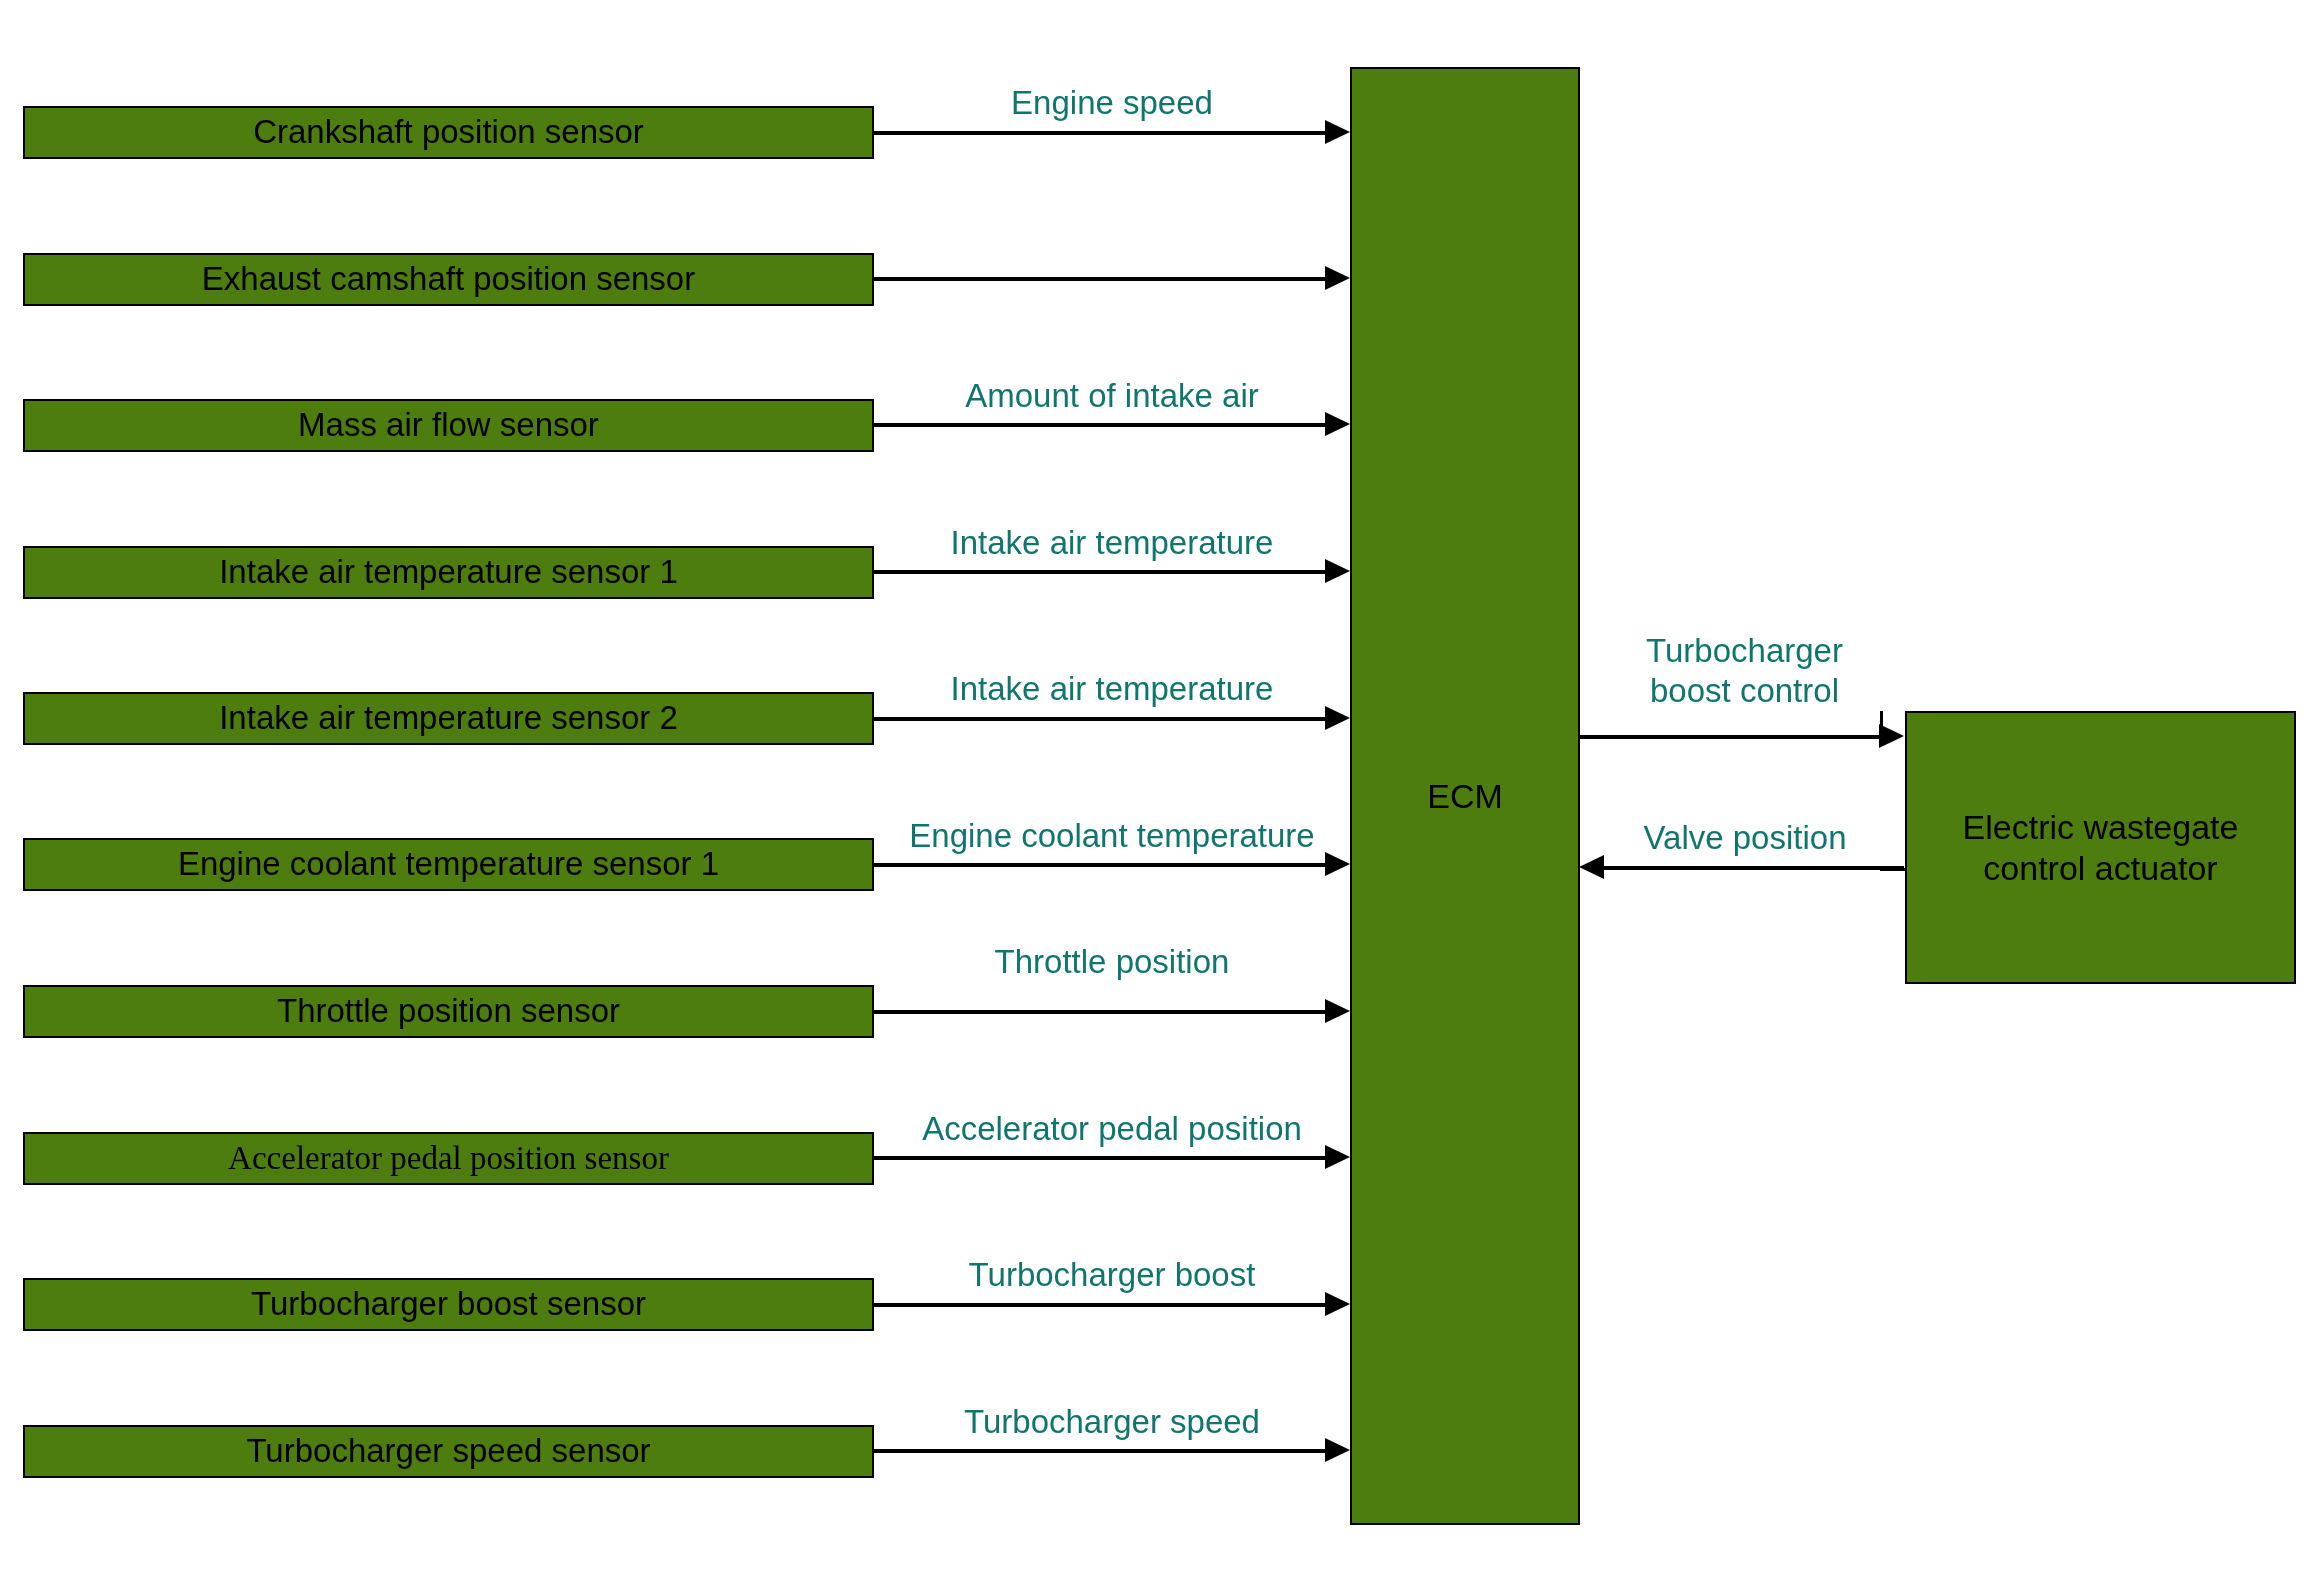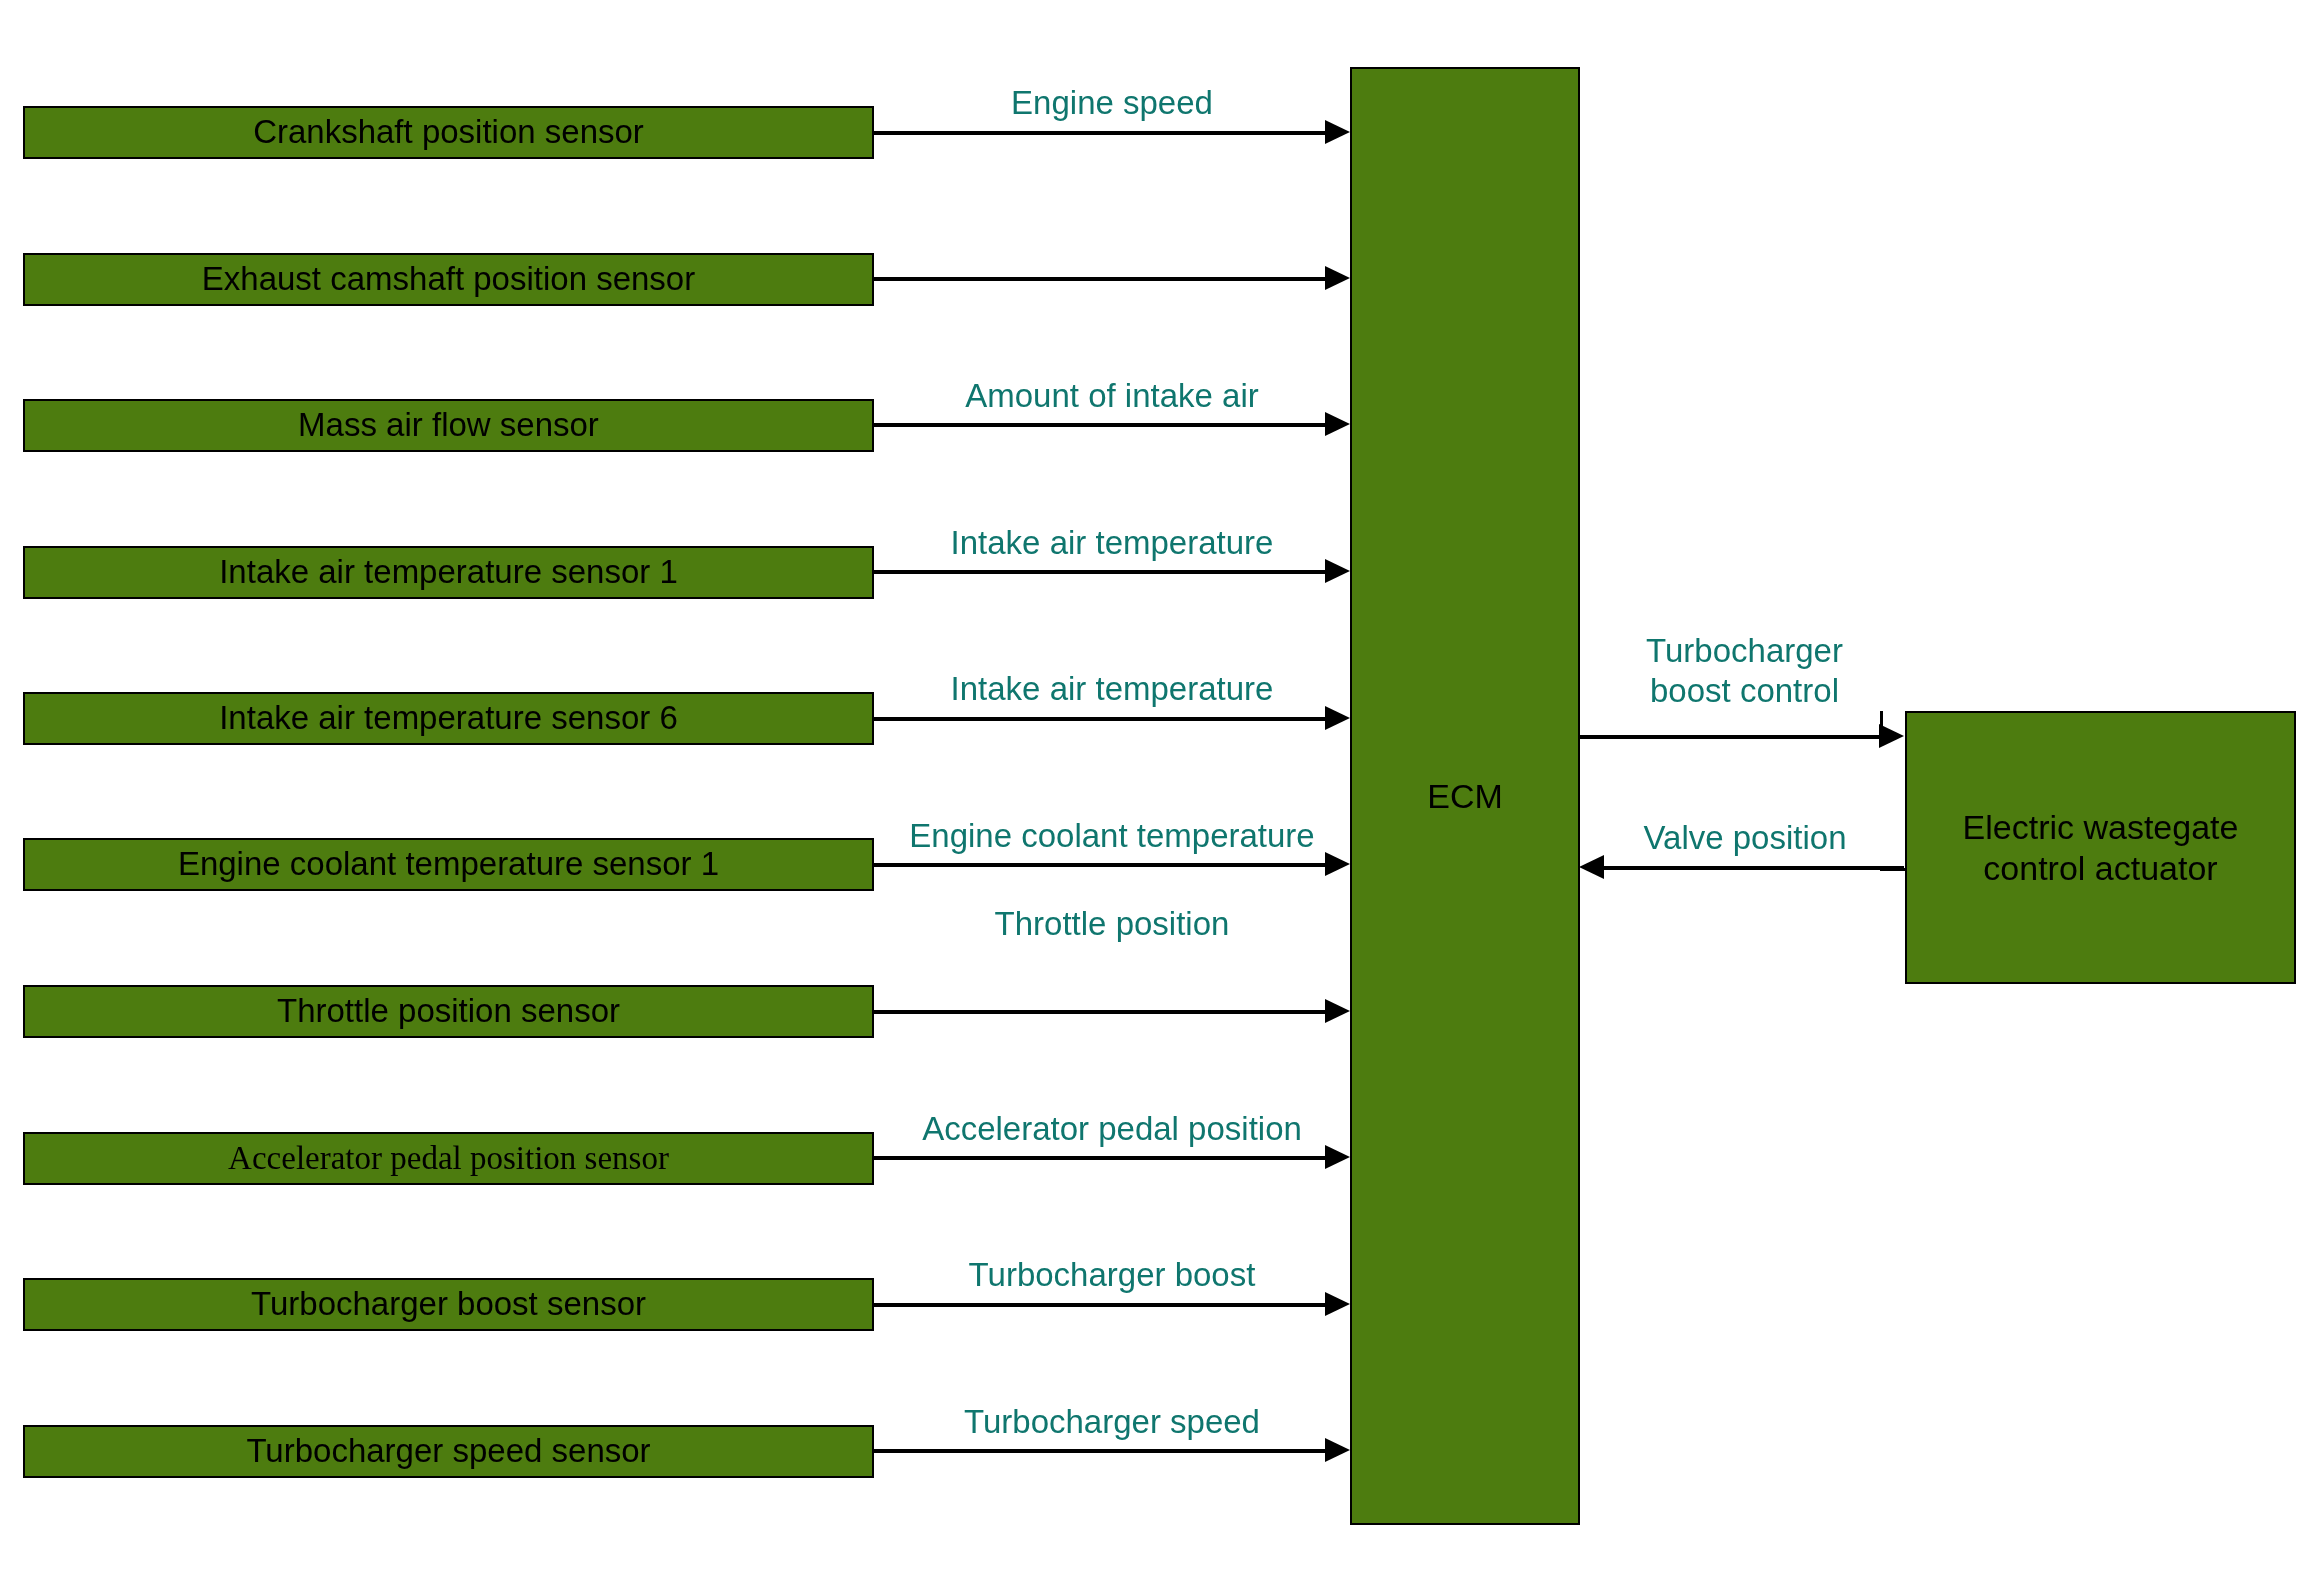--- a/index.html
+++ b/index.html
@@ -99,21 +99,21 @@
 </style>
 </head>
 <body>
 
 <div id="stage">
 
   <div class="box sensor-box" style="top:106px;">Crankshaft position sensor</div>
   <div class="box sensor-box" style="top:253px;">Exhaust camshaft position sensor</div>
   <div class="box sensor-box" style="top:399px;">Mass air flow sensor</div>
   <div class="box sensor-box" style="top:546px;">Intake air temperature sensor 1</div>
-  <div class="box sensor-box" style="top:692px;">Intake air temperature sensor 6</div>
+  <div class="box sensor-box" style="top:692px;">Intake air temperature sensor 2</div>
   <div class="box sensor-box" style="top:838px;">Engine coolant temperature sensor 1</div>
   <div class="box sensor-box" style="top:985px;">Throttle position sensor</div>
   <div class="box sensor-box" style="top:1132px;font-family:Liberation Serif, serif;">Accelerator pedal position sensor</div>
   <div class="box sensor-box" style="top:1278px;">Turbocharger boost sensor</div>
   <div class="box sensor-box" style="top:1425px;">Turbocharger speed sensor</div>
 
   <div class="box ecm-box">ECM</div>
 
   <div class="box actuator-box">
     <span>
@@ -161,21 +161,21 @@
   <div class="arrow" style="left:874px; top:1451px;">
     <div class="shaft" style="width:451px;"></div>
       <div class="head-right" style="left:451px;"></div>
   </div>
 
   <div class="flow-label" style="left:874px; top:83px;  width:476px;">Engine speed</div>
   <div class="flow-label" style="left:874px; top:376px;  width:476px;">Amount of intake air</div>
   <div class="flow-label" style="left:874px; top:523px;  width:476px;">Intake air temperature</div>
   <div class="flow-label" style="left:874px; top:669px; width:476px;">Intake air temperature</div>
   <div class="flow-label" style="left:874px; top:816px; width:476px;">Engine coolant temperature</div>
-  <div class="flow-label" style="left:874px; top:904px; width:476px;">Throttle position</div>
+  <div class="flow-label" style="left:874px; top:942px; width:476px;">Throttle position</div>
   <div class="flow-label" style="left:874px; top:1109px; width:476px;">Accelerator pedal position</div>
   <div class="flow-label" style="left:874px; top:1255px; width:476px;">Turbocharger boost</div>
   <div class="flow-label" style="left:874px; top:1402px; width:476px;">Turbocharger speed</div>
 
   <div class="arrow" style="left:1579px; top:737px;">
     <div class="shaft" style="width:300px;"></div>
       <div class="head-right" style="left:300px;"></div>
   </div>
   <div class="flow-label two-line" style="left:1601px; top:631px; width:287px;">
     <span>Turbocharger</span><br>

